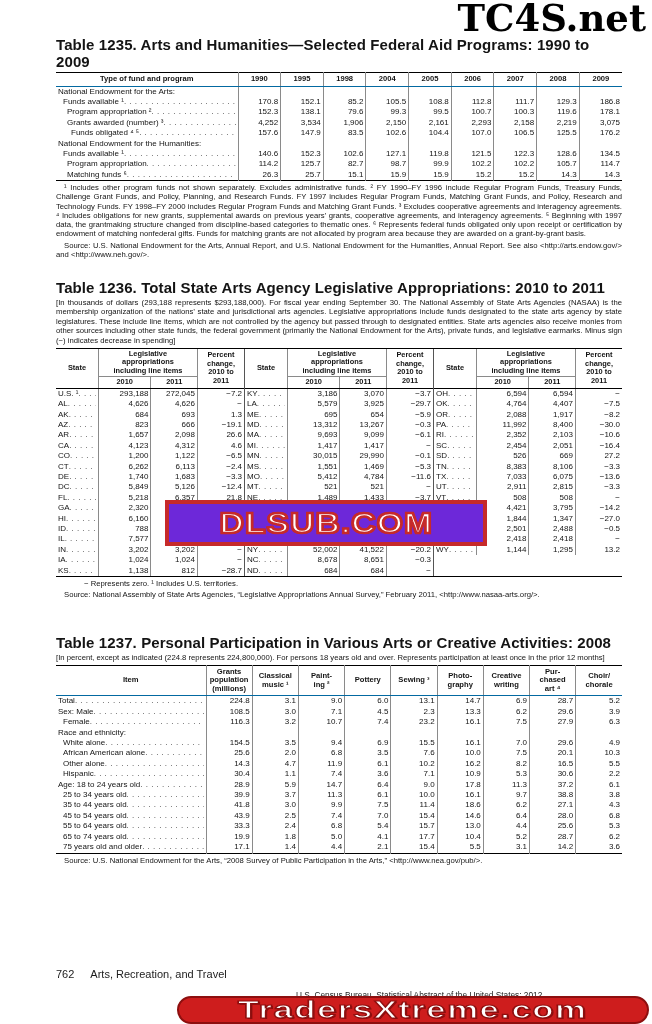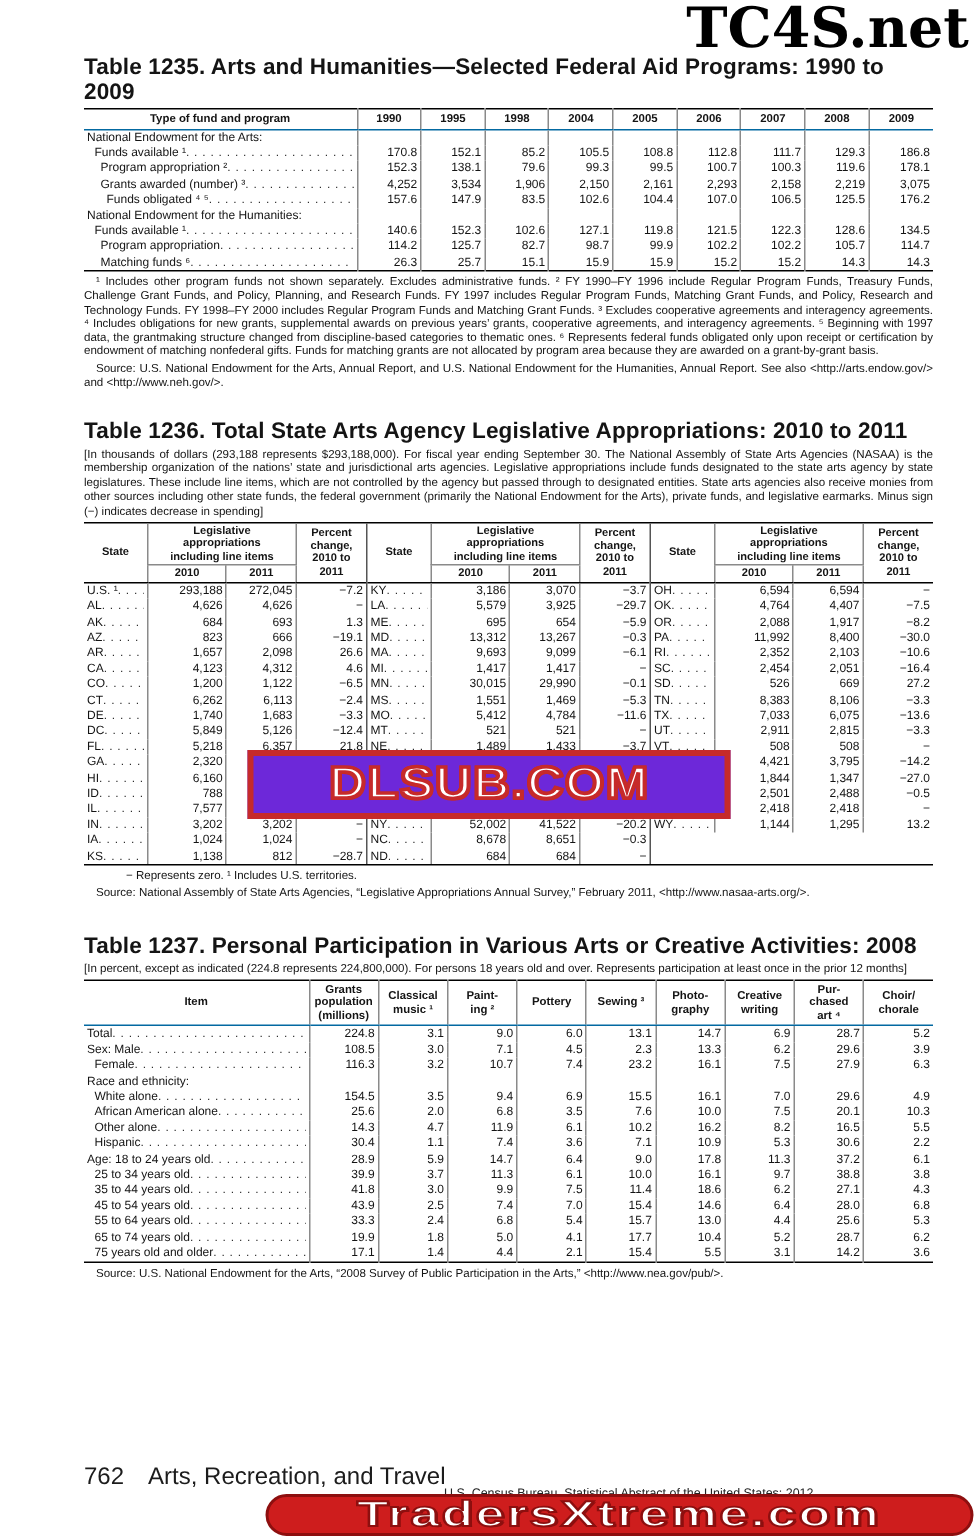--- a/index.html
+++ b/index.html
@@ -4,21 +4,21 @@
 <style>
   *{margin:0;padding:0;box-sizing:border-box}
   html,body{width:652px;height:1024px}
   body{background:#fff;font-family:"Liberation Sans","DejaVu Sans",sans-serif;color:#141414;position:relative;overflow:hidden}
   .content{position:absolute;left:56px;top:36px;width:566px}
   .tbl-title{font-size:15px;font-weight:bold;margin-bottom:2px;letter-spacing:.1px}
   .note{font-size:7.7px;line-height:1.22;text-align:justify;margin-bottom:3px}
   .fn{font-size:7.7px;line-height:1.2;text-align:justify;text-indent:8px;margin-top:2px}
   .fn-ind{text-indent:28px;text-align:left}
   .sec2{margin-top:20px}
-  .sec3{margin-top:22px}
+  .sec3{margin-top:34px}
 
   table{border-collapse:collapse;width:100%;table-layout:fixed}
   .ftable{border-top:1px solid #000;border-bottom:1px solid #000}
   .ftable th{font-weight:bold;font-size:7.6px;text-align:center;vertical-align:middle;padding:2px 1px;border-bottom:1px solid #0369a1;line-height:1.12}
   .ftable td{font-size:8px;line-height:10.4px;padding:0 2px;white-space:nowrap;overflow:hidden}
   .v{border-left:1px solid #8a8a8a}
   .num{text-align:right;padding-right:4px}
   .stub{overflow:hidden}
   .stubflex{display:flex;overflow:hidden}
   .lbl{flex:none}
@@ -33,21 +33,21 @@
   .panels{display:flex;align-items:stretch;border-top:1px solid #000;border-bottom:1px solid #000}
   .panel{flex:1 1 0;min-width:0}
   .panel+.panel{border-left:1px solid #555}
   .ptable th{font-weight:bold;font-size:7.4px;text-align:center;padding:1px;line-height:1.14;vertical-align:middle}
   .ptable td{font-size:8px;line-height:10.4px;padding:0 2px;white-space:nowrap;overflow:hidden}
   .grp-h{border-bottom:1px solid #8a8a8a}
   .yr-h,.st-h,.pct-h{border-bottom:1px solid #000}
   .c-state{width:42px}.c-a{width:52px}.c-b{width:46px}.c-p{width:46px}
 
   
-  .page-footer{position:absolute;left:56px;bottom:30px;font-size:16px;color:#1c1c1c}
+  .page-footer{position:absolute;left:56px;bottom:44px;font-size:11px;color:#1c1c1c}
   .page-num{margin-right:16px}
   .census{position:absolute;left:296px;bottom:24px;font-size:8.3px;color:#222;white-space:nowrap;z-index:1}
 
   
   .wm-top{position:absolute;top:-4px;right:6px;font-family:"DejaVu Serif","Liberation Serif",serif;font-weight:bold;font-size:37px;color:#000;z-index:6}
   .wm-mid{position:absolute;left:165px;top:500px;width:322px;height:46px;background:#6d28d9;border:4px solid var(--wm-red,#c62a2a);display:flex;align-items:center;justify-content:center;z-index:6;overflow:hidden}
   .wm-mid .stretch{font-weight:900;font-size:30px;letter-spacing:1px;color:#fff;-webkit-text-stroke:2.4px var(--wm-red,#c62a2a);text-shadow:1px 1px 0 #c62a2a,-1px -1px 0 #c62a2a,1px -1px 0 #c62a2a,-1px 1px 0 #c62a2a;transform:scaleX(1.12);white-space:nowrap}
   .banner{position:absolute;left:177px;right:3px;bottom:0;height:28px;background:var(--banner-red,#ce1d1d);border:2px solid #8d0f0f;border-radius:14px;display:flex;align-items:center;justify-content:center;z-index:7;overflow:hidden}
   .banner .stretch2{font-weight:900;font-size:24px;color:#fff;-webkit-text-stroke:1.2px #8d0f0f;text-shadow:1px 1px 0 #8d0f0f;transform:scaleX(1.45);white-space:nowrap;letter-spacing:1px}
 </style>

